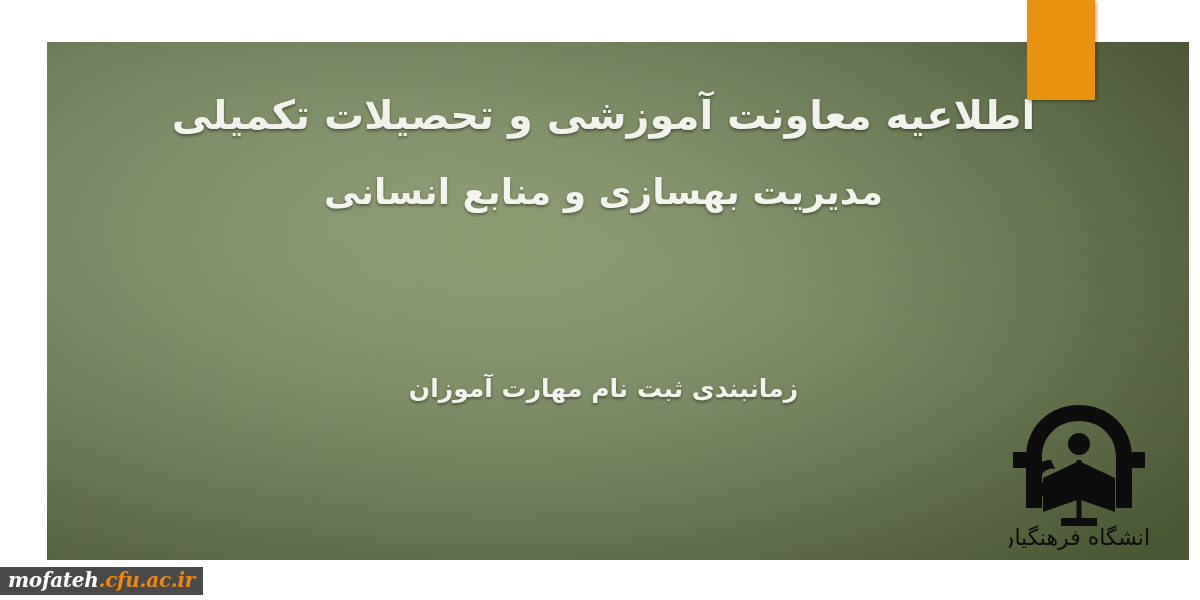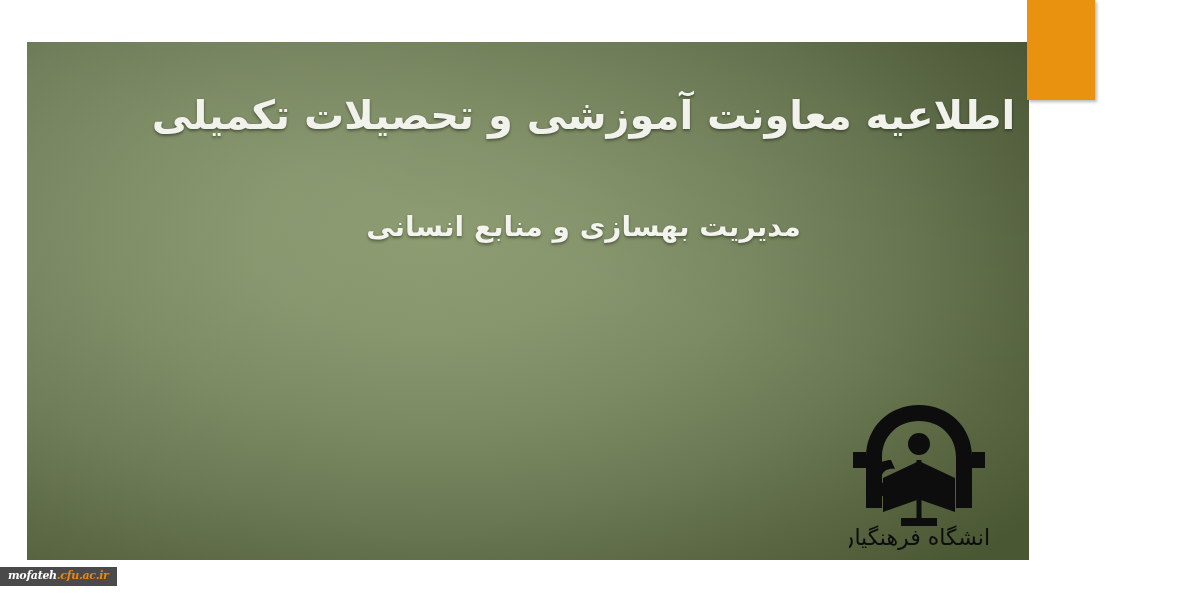--- a/index.html
+++ b/index.html
@@ -18,23 +18,23 @@
   .page {
     position: relative;
     width: 1200px;
     height: 600px;
     background: #ffffff;
   }
 
   
   .slide {
     position: absolute;
-    left: 27px;
+    left: 47px;
     top: 42px;
-    width: 1002px;
+    width: 1142px;
     height: 518px;
     background:
       radial-gradient(ellipse 78% 86% at 40% 38%,
         #8e9c72 0%,
         #87966d 22%,
         #7b8a62 42%,
         #6b7a54 62%,
         #5a6742 80%,
         #4a5733 100%);
     overflow: hidden;
@@ -86,26 +86,25 @@
     font-size: 40px;
     color: #f2f2ec;
     letter-spacing: 0px;
     text-shadow:
       0 2px 3px rgba(20,26,10,0.45),
       0 0 1px rgba(20,26,10,0.35);
   }
 
   .title-sub {
     top: 127px;
-    font-size: 28px;
+    font-size: 36px;
     color: #f4f4ee;
     text-shadow:
       0 2px 3px rgba(20,26,10,0.42),
       0 0 1px rgba(20,26,10,0.3);
-    margin-top: 40px;
   }
 
   .notice-highlight {
     top: 243px;
     font-size: 22px;
     color: #ffff00;
     text-shadow:
       0 1px 2px rgba(30,34,8,0.55),
       0 0 1px rgba(30,34,8,0.4);
   }
@@ -130,21 +129,21 @@
   }
   .logo svg { display:block; width:100%; height:100%; }
 
   
   .watermark {
     position: absolute;
     left: 0px;
     top: 567px;
     background: #4a4a4a;
     padding: 3px 8px 4px 8px;
-    font-size: 11px;
+    font-size: 20px;
     font-style: italic;
     font-weight: bold;
     font-family: "DejaVu Serif", "Liberation Serif", serif;
     letter-spacing: -0.3px;
     direction: ltr;
     z-index: 10;
     line-height: 1.05;
   }
   .watermark .wm-name { color: #ffffff; }
   .watermark .wm-domain { color: #f0860d; }
@@ -156,20 +155,21 @@
 
   <div class="slide">
 
     <div class="content">
 
       <div class="line title-main">اطلاعیه معاونت آموزشی و تحصیلات تکمیلی</div>
 
       <div class="line title-sub">مدیریت بهسازی و منابع انسانی</div>
 
 
+      <div class="line schedule-line">زمانبندی ثبت نام مهارت آموزان</div>
 
     </div>
 
     <div class="logo">
       <svg viewBox="0 0 140 150" xmlns="http://www.w3.org/2000/svg">
         <g fill="#0d0d0d">
 
           <path d="M70 5
                    C 40 5, 17 27, 17 57
                    L 17 108

